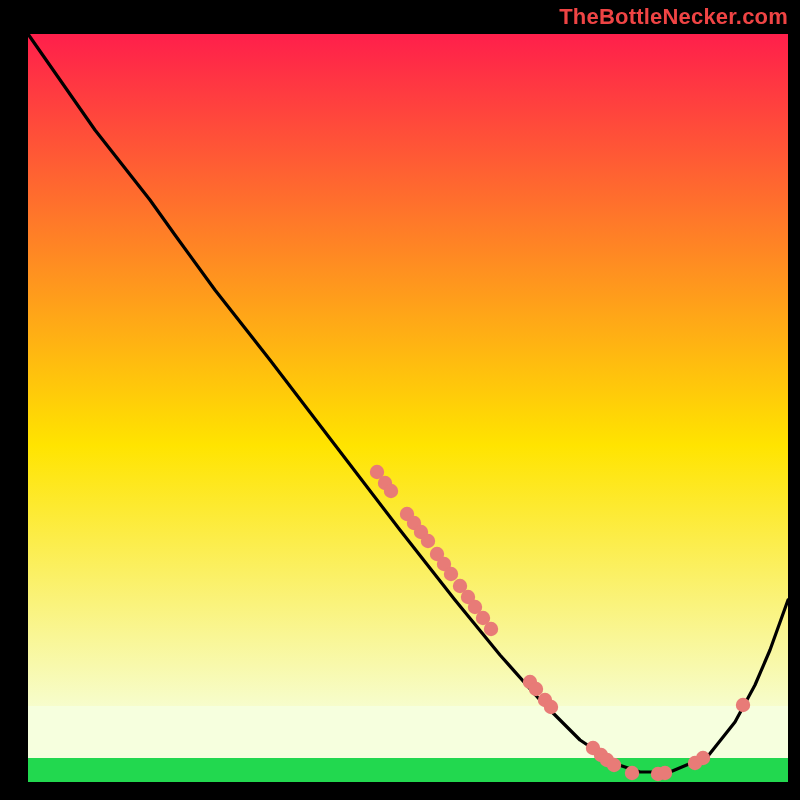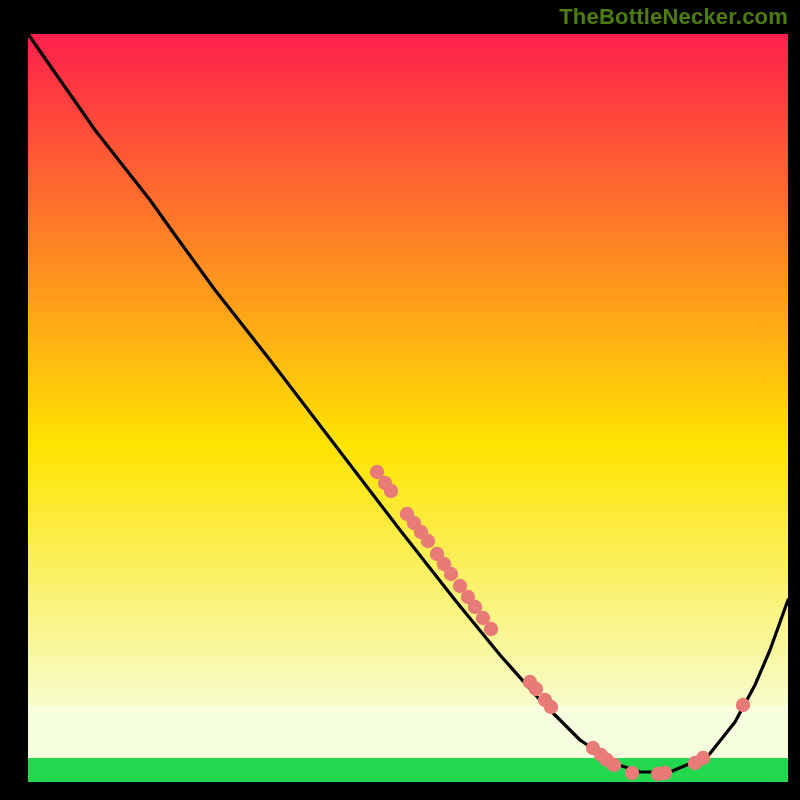--- a/index.html
+++ b/index.html
@@ -14,21 +14,21 @@
   .wrap {
     width: 800px;
     height: 800px;
     background: #000;
     position: relative;
   }
   .attribution {
     position: absolute;
     top: 4px;
     right: 12px;
-    color: #4d7c0f;
+    color: #ef4444;
     font-size: 22px;
     font-weight: 600;
     letter-spacing: 0.2px;
   }
   svg {
     display: block;
   }
 </style>
 </head>
 <body>

